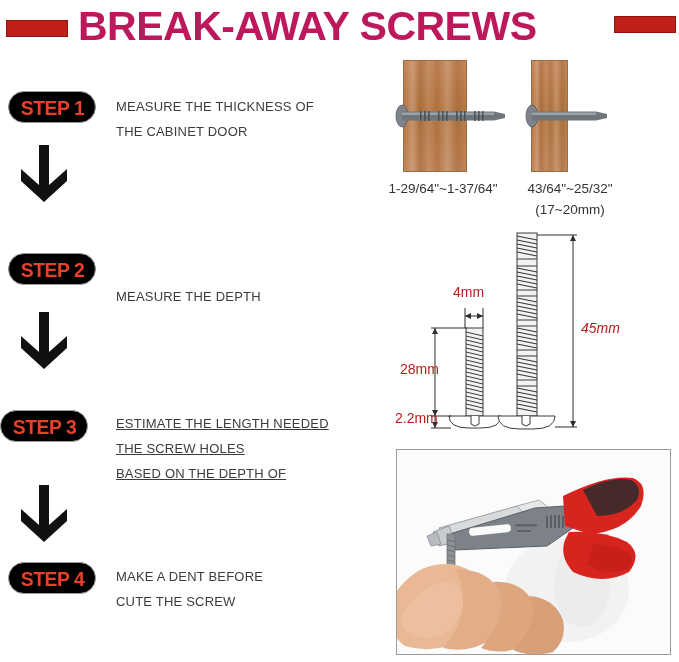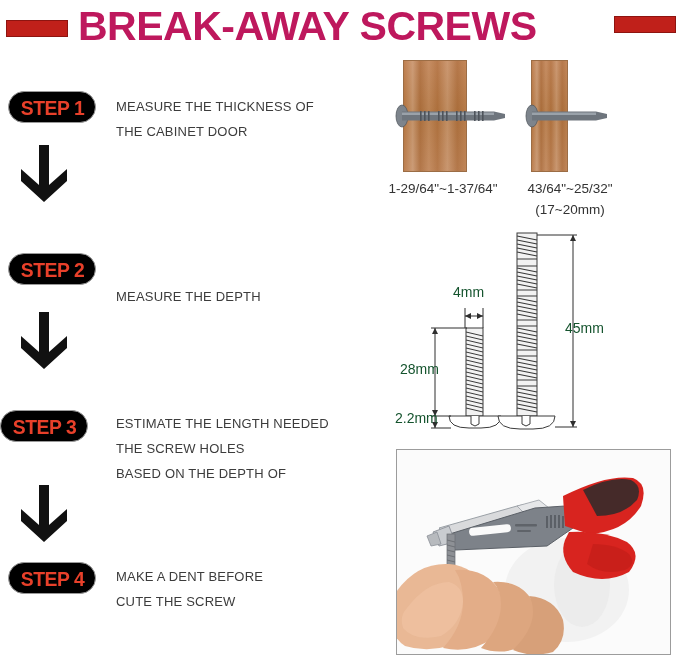--- a/index.html
+++ b/index.html
@@ -118,21 +118,21 @@
     border: 1px solid #9c9c9c;
     box-sizing: border-box;
     background: #fdfdfd;
     overflow: hidden;
   }
 
   .art { position: absolute; }
   .dim-label {
     position: absolute;
     font-size: 14px;
-    color: #14532d;
+    color: #b91c1c;
     white-space: nowrap;
   }
 </style>
 </head>
 <body>
 
 <div class="title-bar">
   <div class="dash left"></div>
   <div class="title-text">BREAK-AWAY SCREWS</div>
   <div class="dash right"></div>
@@ -322,27 +322,27 @@
       <line x1="132" y1="7" x2="172" y2="7"></line>
       <line x1="150" y1="199" x2="172" y2="199"></line>
     </g>
     <polygon points="168,7 165,13 171,13" fill="#2e2e2e"></polygon>
     <polygon points="168,199 165,193 171,193" fill="#2e2e2e"></polygon>
   </svg>
 
   <div class="dim-label" style="left:48px; top:56px;">4mm</div>
   <div class="dim-label" style="left:-5px; top:133px;">28mm</div>
   <div class="dim-label" style="left:-10px; top:182px;">2.2mm</div>
-  <div class="dim-label" style="left:160px; top:92px;">45mm</div>
+  <div class="dim-label" style="left:176px; top:92px;font-style:italic;">45mm</div>
 </div>
 
 <div class="step-badge" style="left:0; top:410px;">
   <span class="lbl">STEP 3</span>
 </div>
-<div class="step-text" style="left:116px; top:411px;">
+<div class="step-text" style="left:116px; top:411px;text-decoration:underline;">
   <div>ESTIMATE THE LENGTH NEEDED</div>
   <div>THE SCREW HOLES</div>
   <div>BASED ON THE DEPTH OF</div>
 </div>
 
 <div class="arrow" style="left:16px; top:483px;">
   <svg width="56" height="62" viewBox="0 0 56 62">
     <path d="M23 2 L33 2 L33 42 L51 26 L51 38 L28 59 L5 38 L5 26 L23 42 Z" fill="#111"></path>
   </svg>
 </div>

